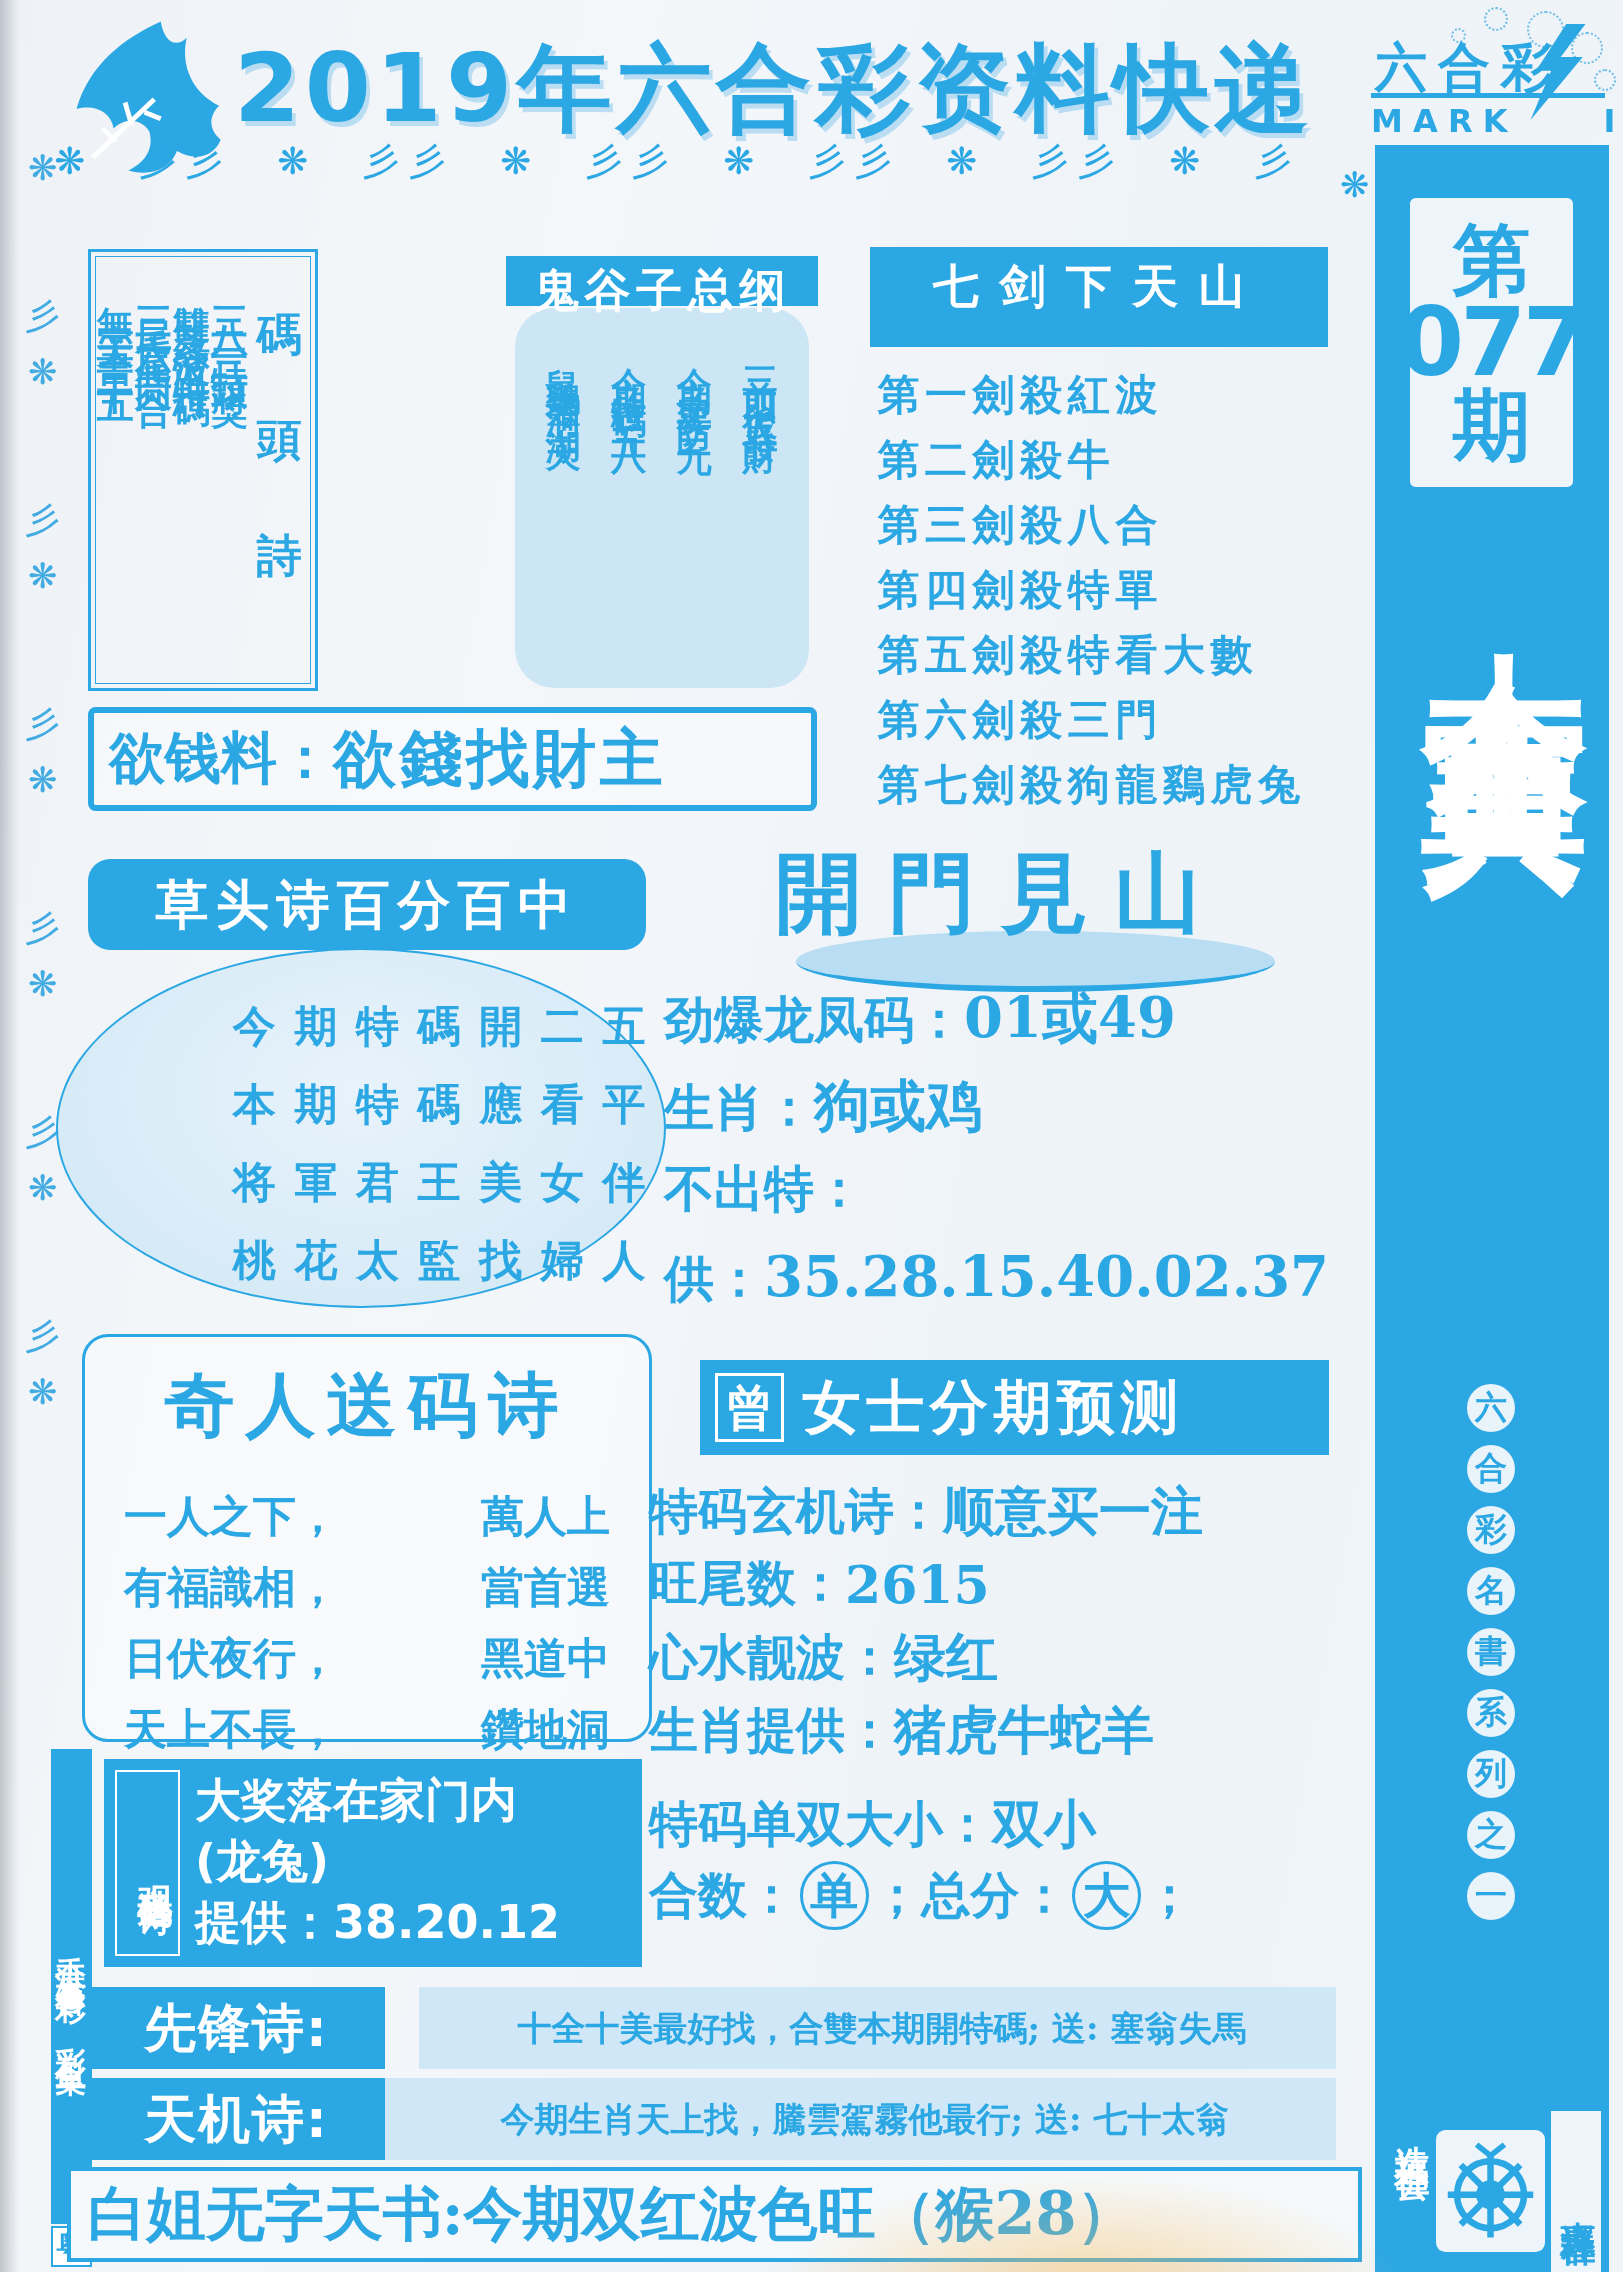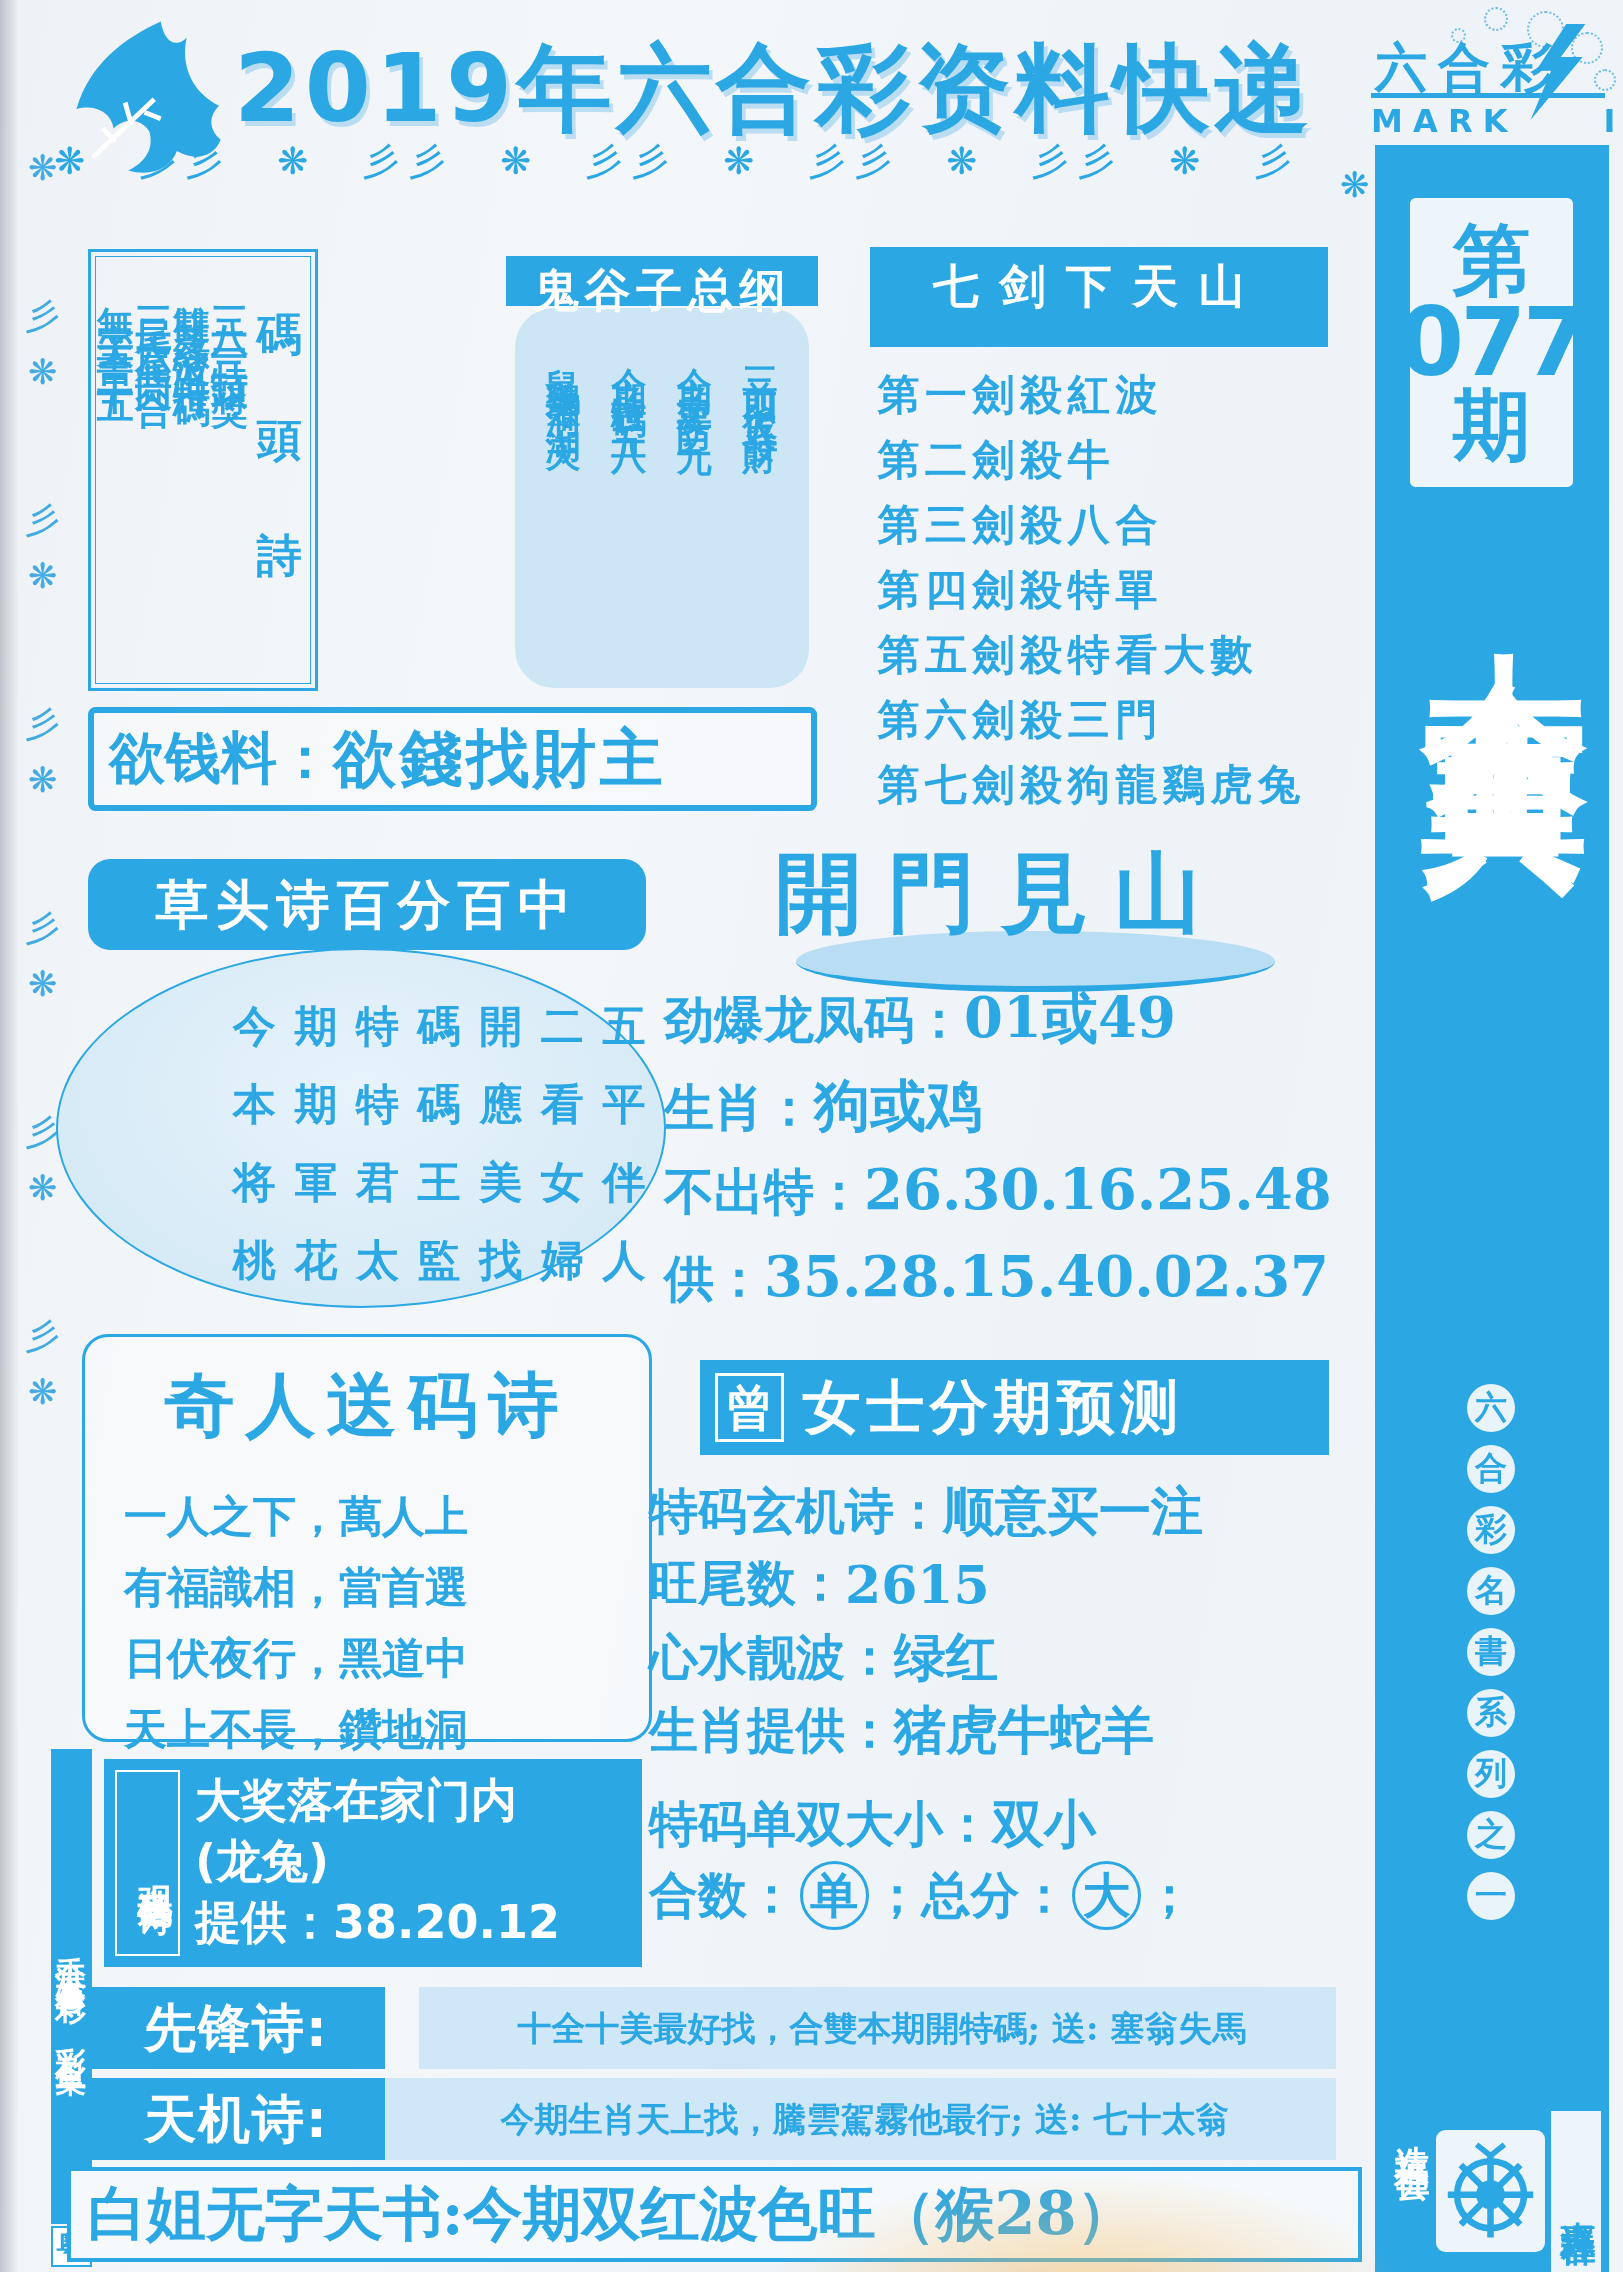--- a/index.html
+++ b/index.html
@@ -73,21 +73,21 @@
   .kaimen-title{left:775px;top:835px;font-size:87px;color:var(--blue);letter-spacing:26px;z-index:2;}
   .kaimen-line{left:664px;display:flex;align-items:baseline;white-space:nowrap;}
   .kaimen-label{font-size:50px;}
   .kaimen-value{font-size:56px;font-family:'DejaVu Serif','Liberation Serif',serif;font-weight:bold;}
 
   
   .qiren{left:82px;top:1334px;width:570px;height:408px;border:3.7px solid var(--blue);
     border-radius:26px;background:rgba(255,255,255,.40);}
   .qiren-title{text-align:center;margin-top:22px;font-size:70px;color:var(--blue);letter-spacing:11px;}
   .qiren-lines{margin:28px 39px 0 39px;}
-  .qiren-line{display:flex;justify-content:flex-start;font-size:43px;line-height:71px;}
+  .qiren-line{display:flex;justify-content:space-between;font-size:43px;line-height:71px;}
 
   
   .zeng-bar{left:700px;top:1360px;width:629px;height:95px;background:var(--blue);display:flex;
     align-items:center;padding-left:15px;gap:18.6px;}
   .zeng-badge{width:69px;height:69px;border:3.7px solid #fff;color:#fff;font-size:48px;
     display:flex;align-items:center;justify-content:center;}
   .zeng-title{color:#fff;font-size:58px;letter-spacing:5.6px;}
   .zeng-line{left:649px;display:flex;align-items:center;white-space:nowrap;}
   .zeng-label{font-size:49px;}
   .zeng-value{font-size:52px;}
@@ -205,21 +205,20 @@
   <div class="abs kaimen-line" style="top:981px;">
     <span class="kai kaimen-label">劲爆龙凤码：</span>
     <span class="kaimen-value blue">01或49</span>
   </div>
   <div class="abs kaimen-line" style="top:1069px;">
     <span class="kai kaimen-label">生肖：</span>
     <span class="kaimen-value blue">狗或鸡</span>
   </div>
   <div class="abs kaimen-line" style="top:1156px;">
     <span class="kai kaimen-label">不出特：</span>
-    <span class="kaimen-value blue">26.30.16.25.48</span>
   </div>
   <div class="abs kaimen-line" style="top:1243px;">
     <span class="kai kaimen-label">供：</span>
     <span class="kaimen-value blue">35.28.15.40.02.37</span>
   </div>
 
   <div class="abs qiren">
     <div class="hd qiren-title nowrap">奇人送码诗</div>
     <div class="qiren-lines">
       <div class="qiren-line">

